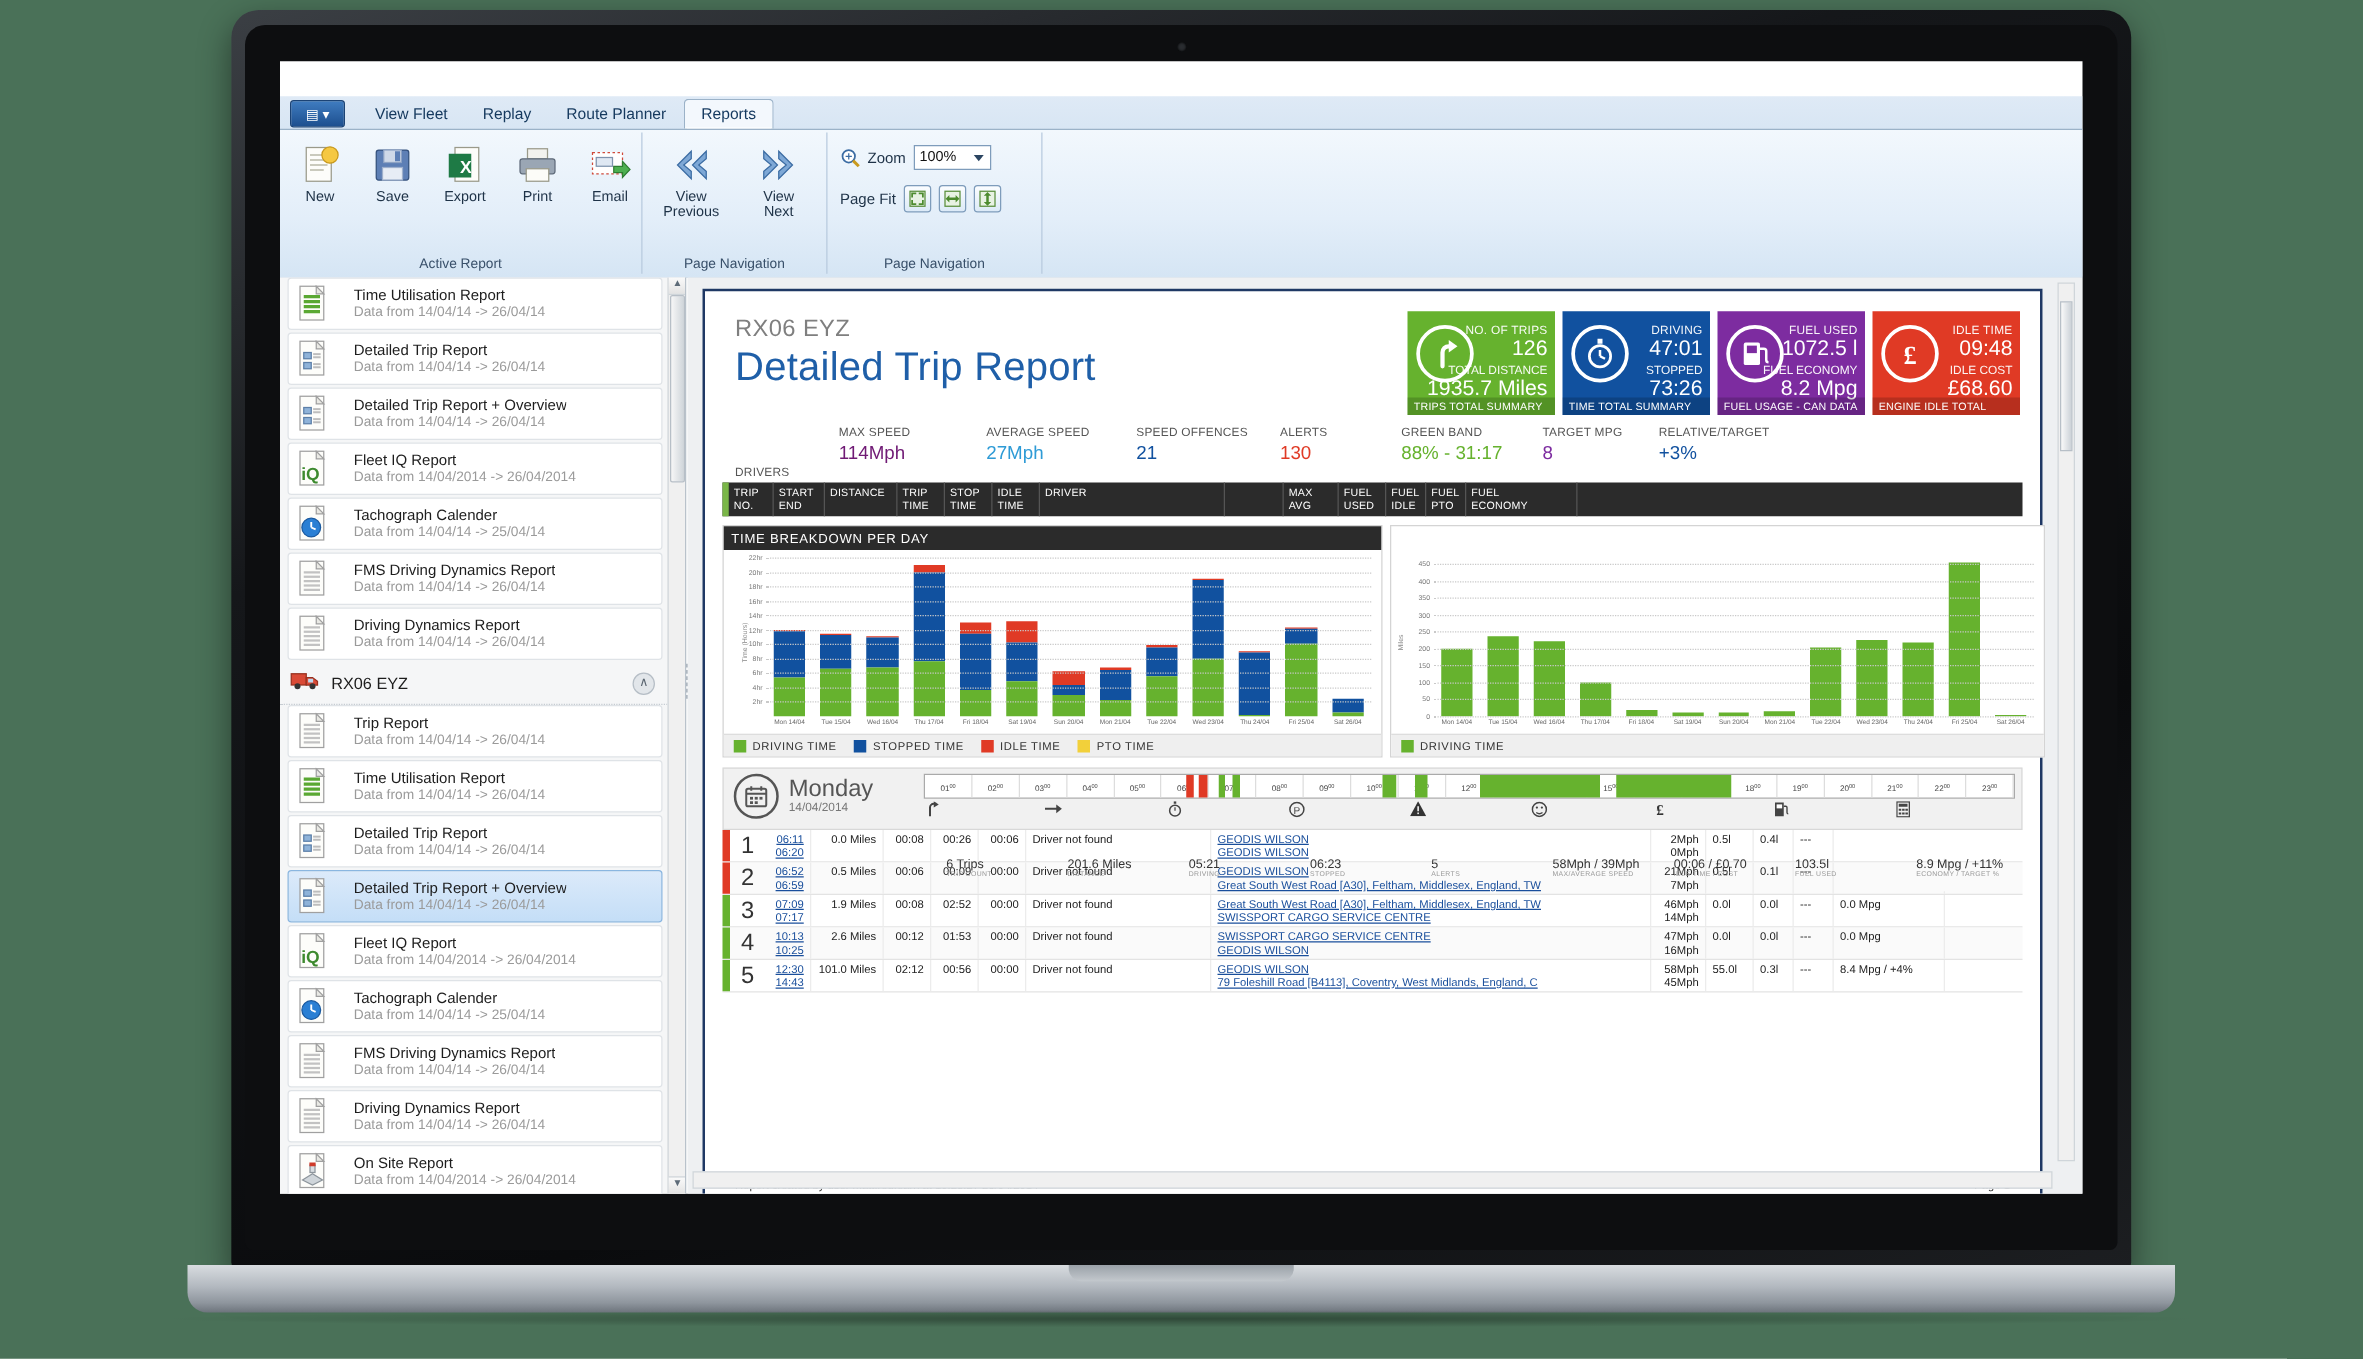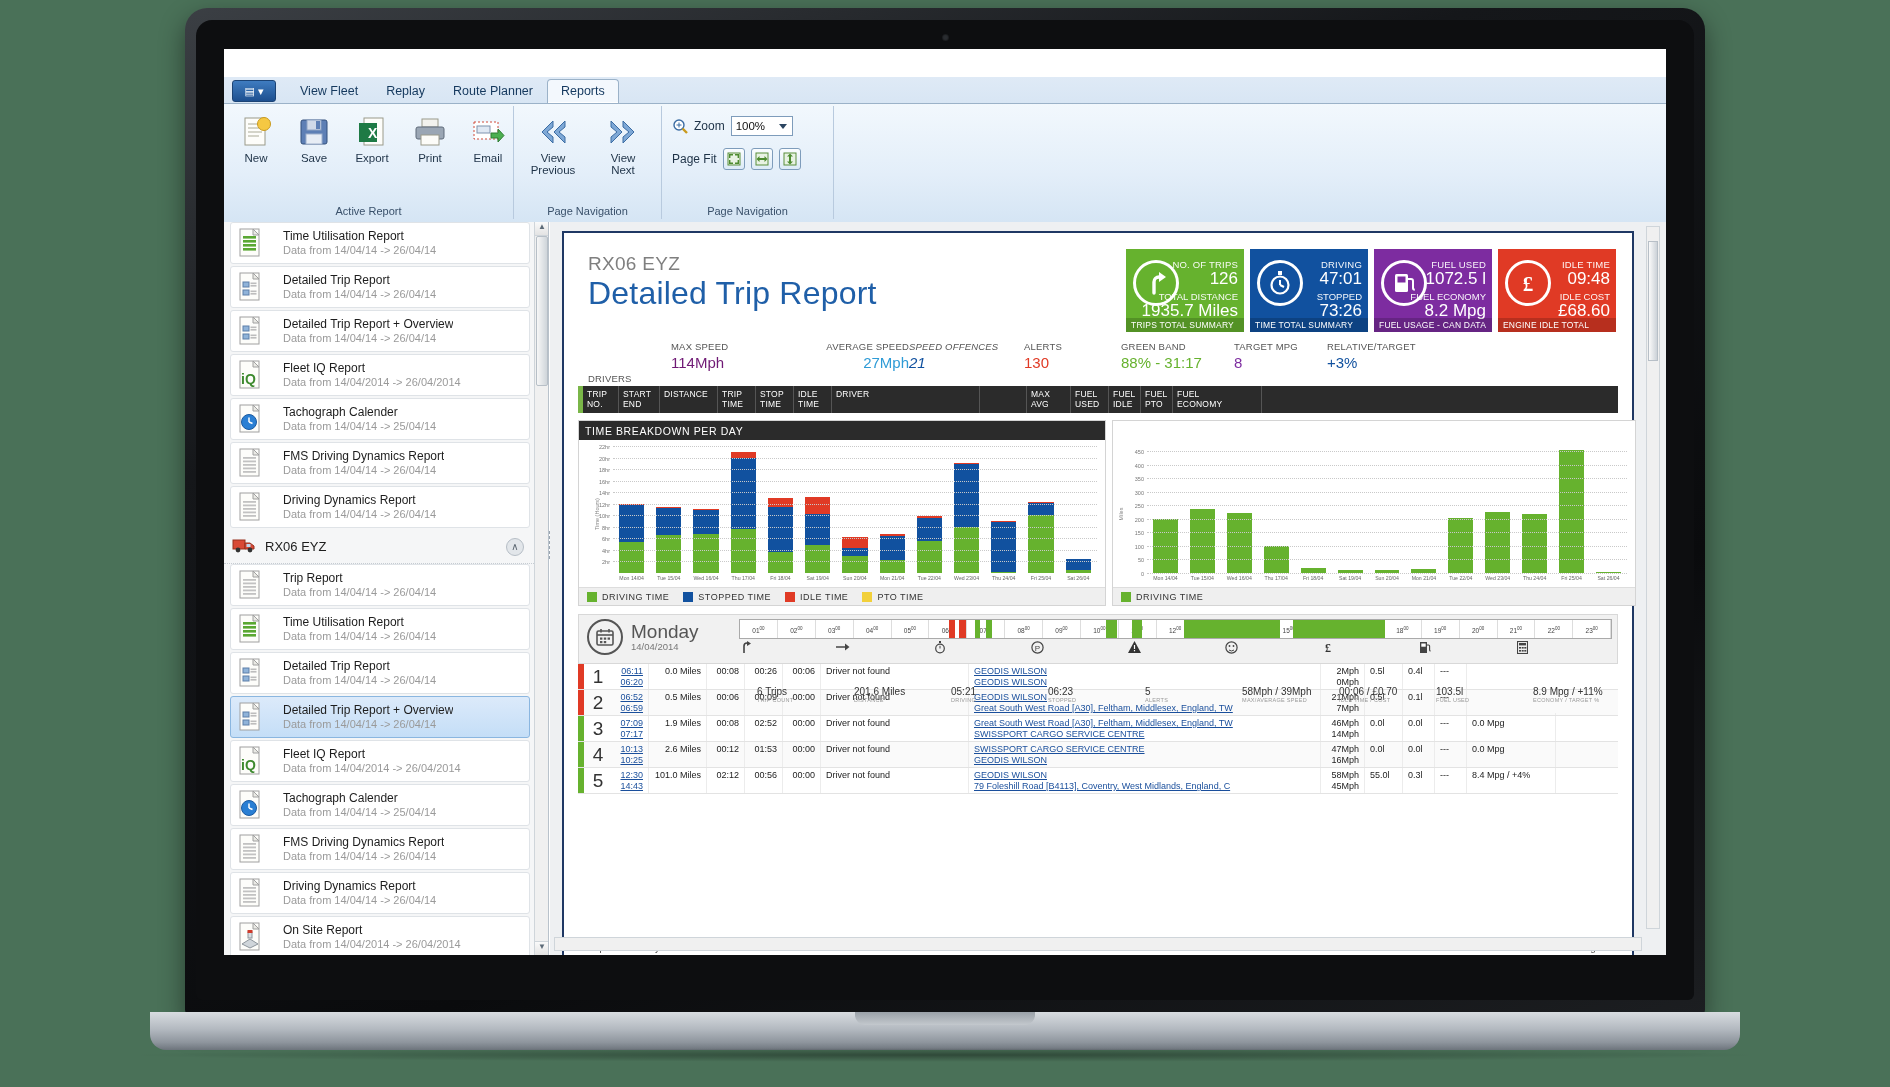--- a/index.html
+++ b/index.html
@@ -738,25 +738,25 @@
           </div>
         <div class="stats" id="stats">
             <div class="stat" style="width: 83px; margin-top: 32px;">
               <div class="sl">DRIVERS</div>
               <div class="sv" style="color:#66b22e">0</div>
             </div>
             <div class="stat" style="width: 118px;">
               <div class="sl">MAX SPEED</div>
               <div class="sv" style="color:#701a75">114Mph</div>
             </div>
-            <div class="stat" style="width: 120px; text-align: right;">
+            <div class="stat" style="width: 120px;">
               <div class="sl">AVERAGE SPEED</div>
               <div class="sv" style="color:#2e9bd6">27Mph</div>
             </div>
-            <div class="stat" style="width: 115px; font-style: italic;">
+            <div class="stat" style="width: 115px;">
               <div class="sl">SPEED OFFENCES</div>
               <div class="sv" style="color:#11519f">21</div>
             </div>
             <div class="stat" style="width: 97px;">
               <div class="sl">ALERTS</div>
               <div class="sv" style="color:#e03a25">130</div>
             </div>
             <div class="stat" style="width: 113px;">
               <div class="sl">GREEN BAND</div>
               <div class="sv" style="color:#66b22e">88% - 31:17</div>

